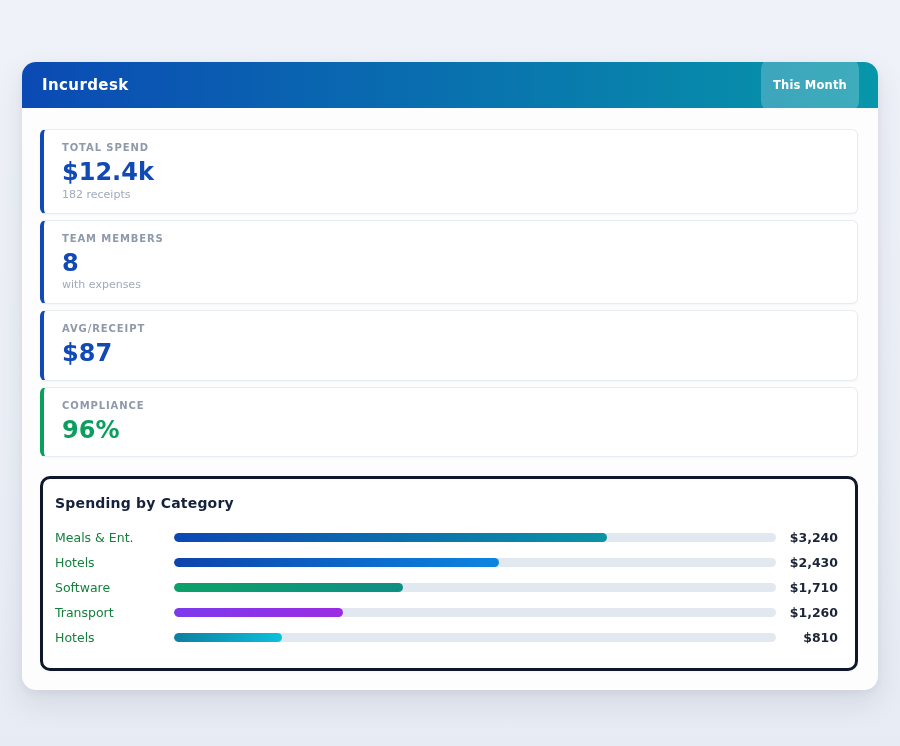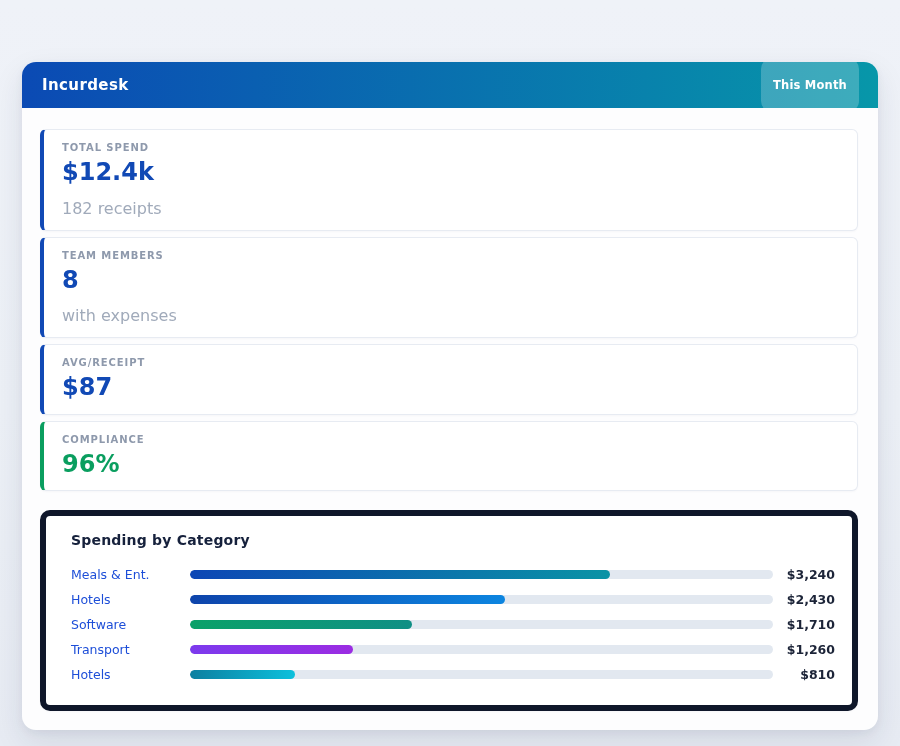--- a/index.html
+++ b/index.html
@@ -62,50 +62,50 @@
     text-transform: uppercase;
     margin-bottom: 6px;
   }
   .stat-value {
     font-size: 24px;
     font-weight: bold;
     color: #1149b5;
     line-height: 1.15;
   }
   .stat-sub {
-    font-size: 16px;
+    font-size: 11px;
     color: #a0aaba;
-    margin-top: 12px;
+    margin-top: 1px;
   }
   .stat-sub:empty { display: none; margin: 0; }
   .chart-card {
     margin-top: 19px;
     background: #ffffff;
-    border: 6px solid #0f172a;
+    border: 3px solid #0f172a;
     border-radius: 10px;
-    padding: 16px 17px 18px 25px;
+    padding: 16px 17px 18px 12px;
     box-shadow: 0 1px 2px rgba(30, 41, 72, 0.03);
   }
   .chart-title {
     font-size: 14px;
     font-weight: bold;
     color: #16213c;
     margin-bottom: 14px;
     letter-spacing: 0.2px;
   }
   .bar-row {
     display: flex;
     align-items: center;
     height: 25px;
   }
   .bar-label {
     width: 119px;
     flex: 0 0 119px;
     font-size: 12.5px;
-    color: #1d4ed8;
+    color: #15803d;
   }
   .bar-track {
     flex: 1 1 auto;
     height: 9px;
     background: #e2e8f0;
     border-radius: 5px;
     overflow: hidden;
   }
   .bar-fill {
     height: 100%;

